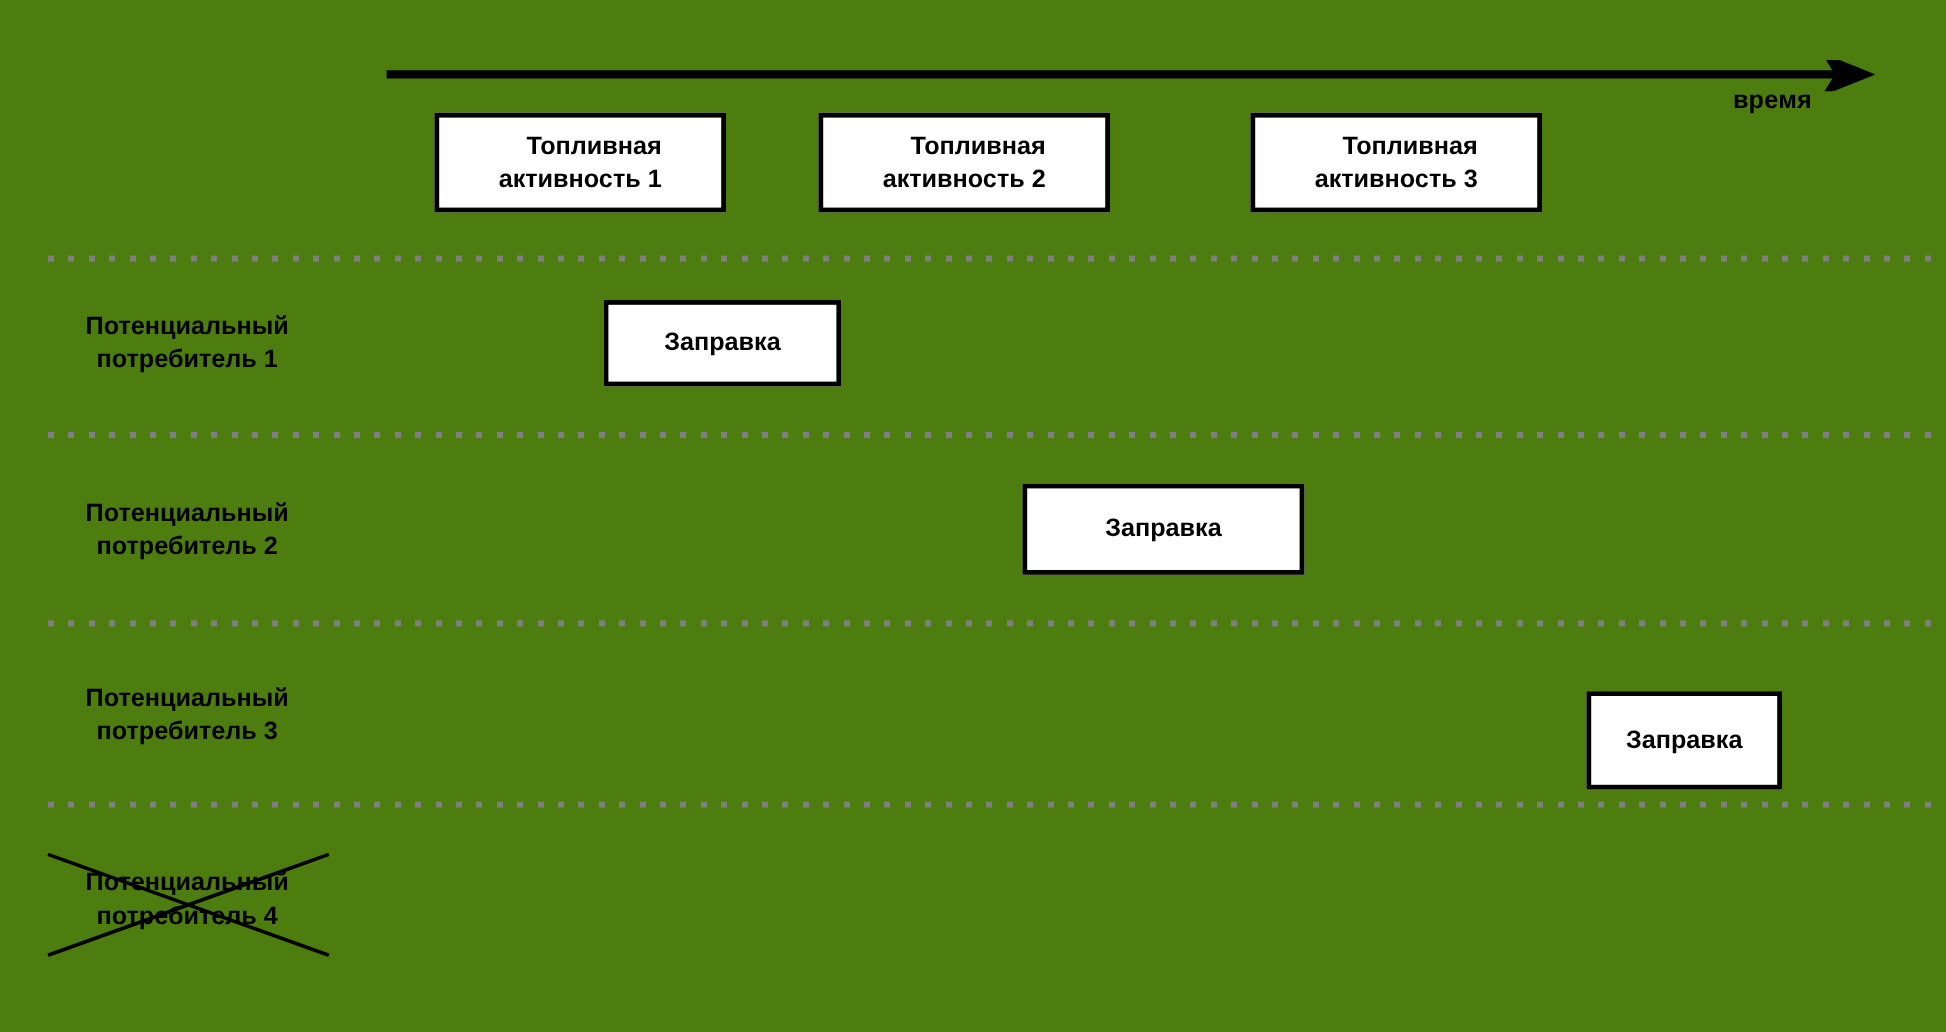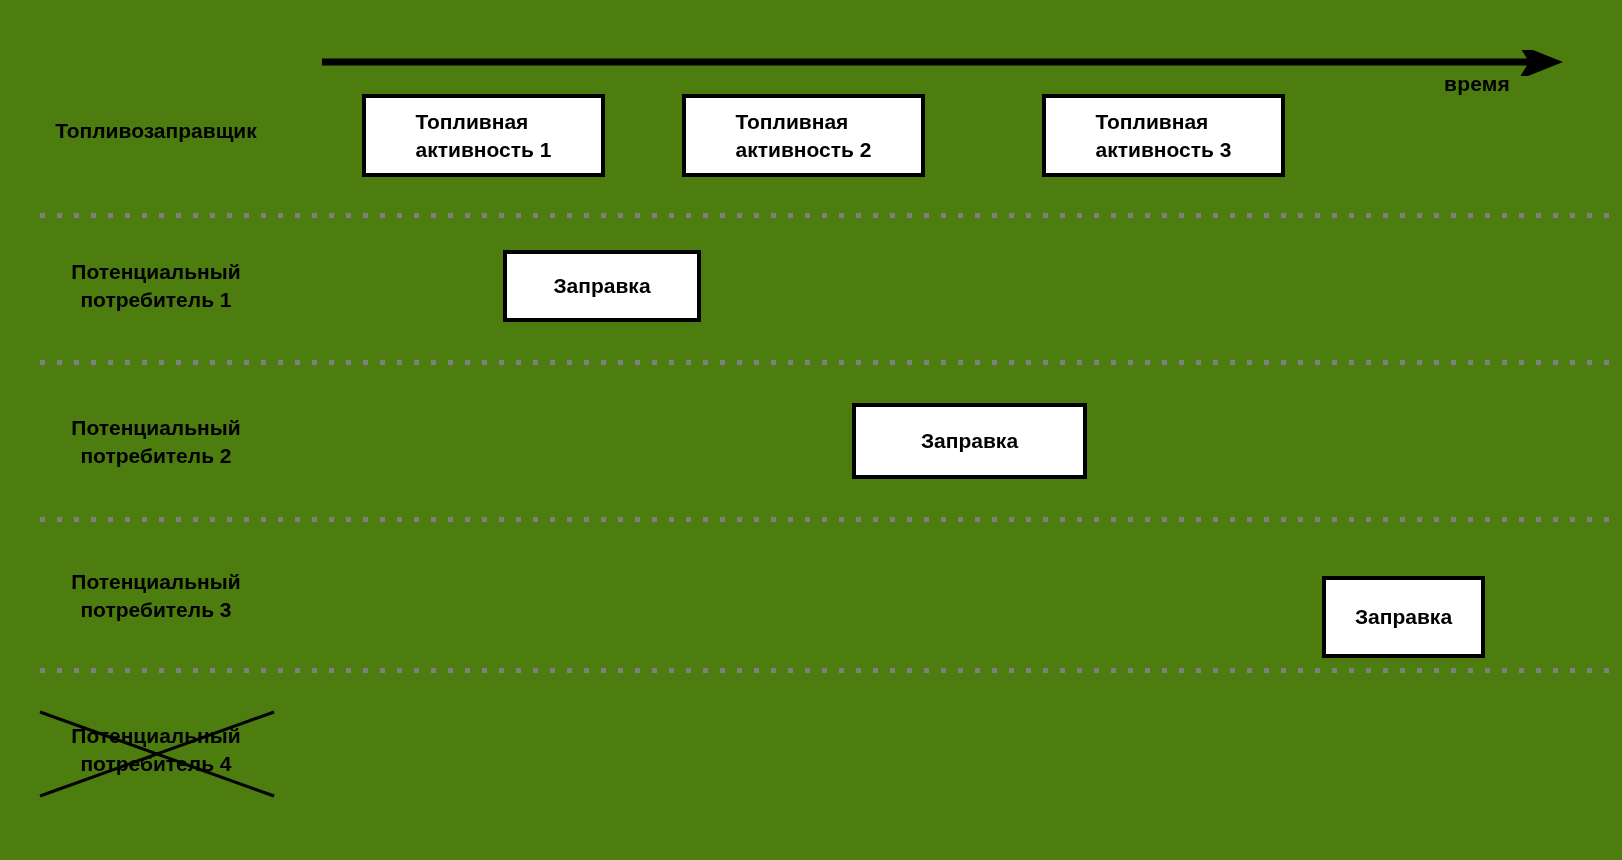--- a/index.html
+++ b/index.html
@@ -52,21 +52,21 @@
 
   
   .box {
     position: absolute;
     box-sizing: border-box;
     border: 4px solid #000000;
     background: #ffffff;
     display: flex;
     align-items: center;
     justify-content: center;
-    text-align: left;
+    text-align: right;
     font-size: 21px;
     font-weight: bold;
     color: #000000;
     line-height: 1.3;
     white-space: pre-line;
     padding: 0 6px;
   }
 
   
   .lane-sep {
@@ -101,21 +101,20 @@
 <div id="canvas">
 
   <div class="time-axis">
     <svg width="1241" height="26" viewBox="0 0 1241 26" xmlns="http://www.w3.org/2000/svg">
       <line x1="0" y1="12" x2="1210" y2="12" stroke="#000000" stroke-width="7"></line>
       <polygon points="1241,12 1196,30 1207,12 1196,-6" fill="#000000"></polygon>
     </svg>
   </div>
   <div class="time-label">время</div>
 
-  <div class="lane-label" style="left:40px; top:117px; width:232px;">Топливозаправщик</div>
 
   <div class="box" style="left:362px; top:94px; width:243px; height:83px;">Топливная
 активность 1</div>
 
   <div class="box" style="left:682px; top:94px; width:243px; height:83px;">Топливная
 активность 2</div>
 
   <div class="box" style="left:1042px; top:94px; width:243px; height:83px;">Топливная
 активность 3</div>
 

